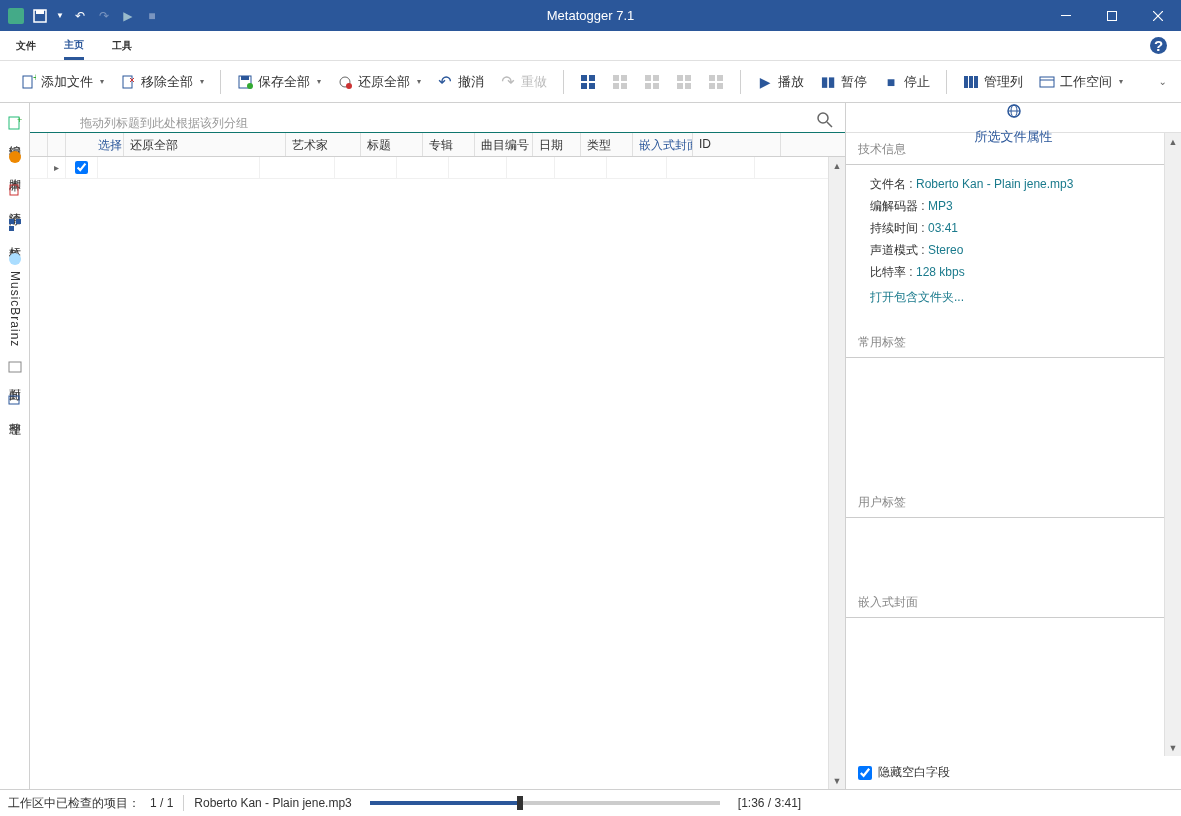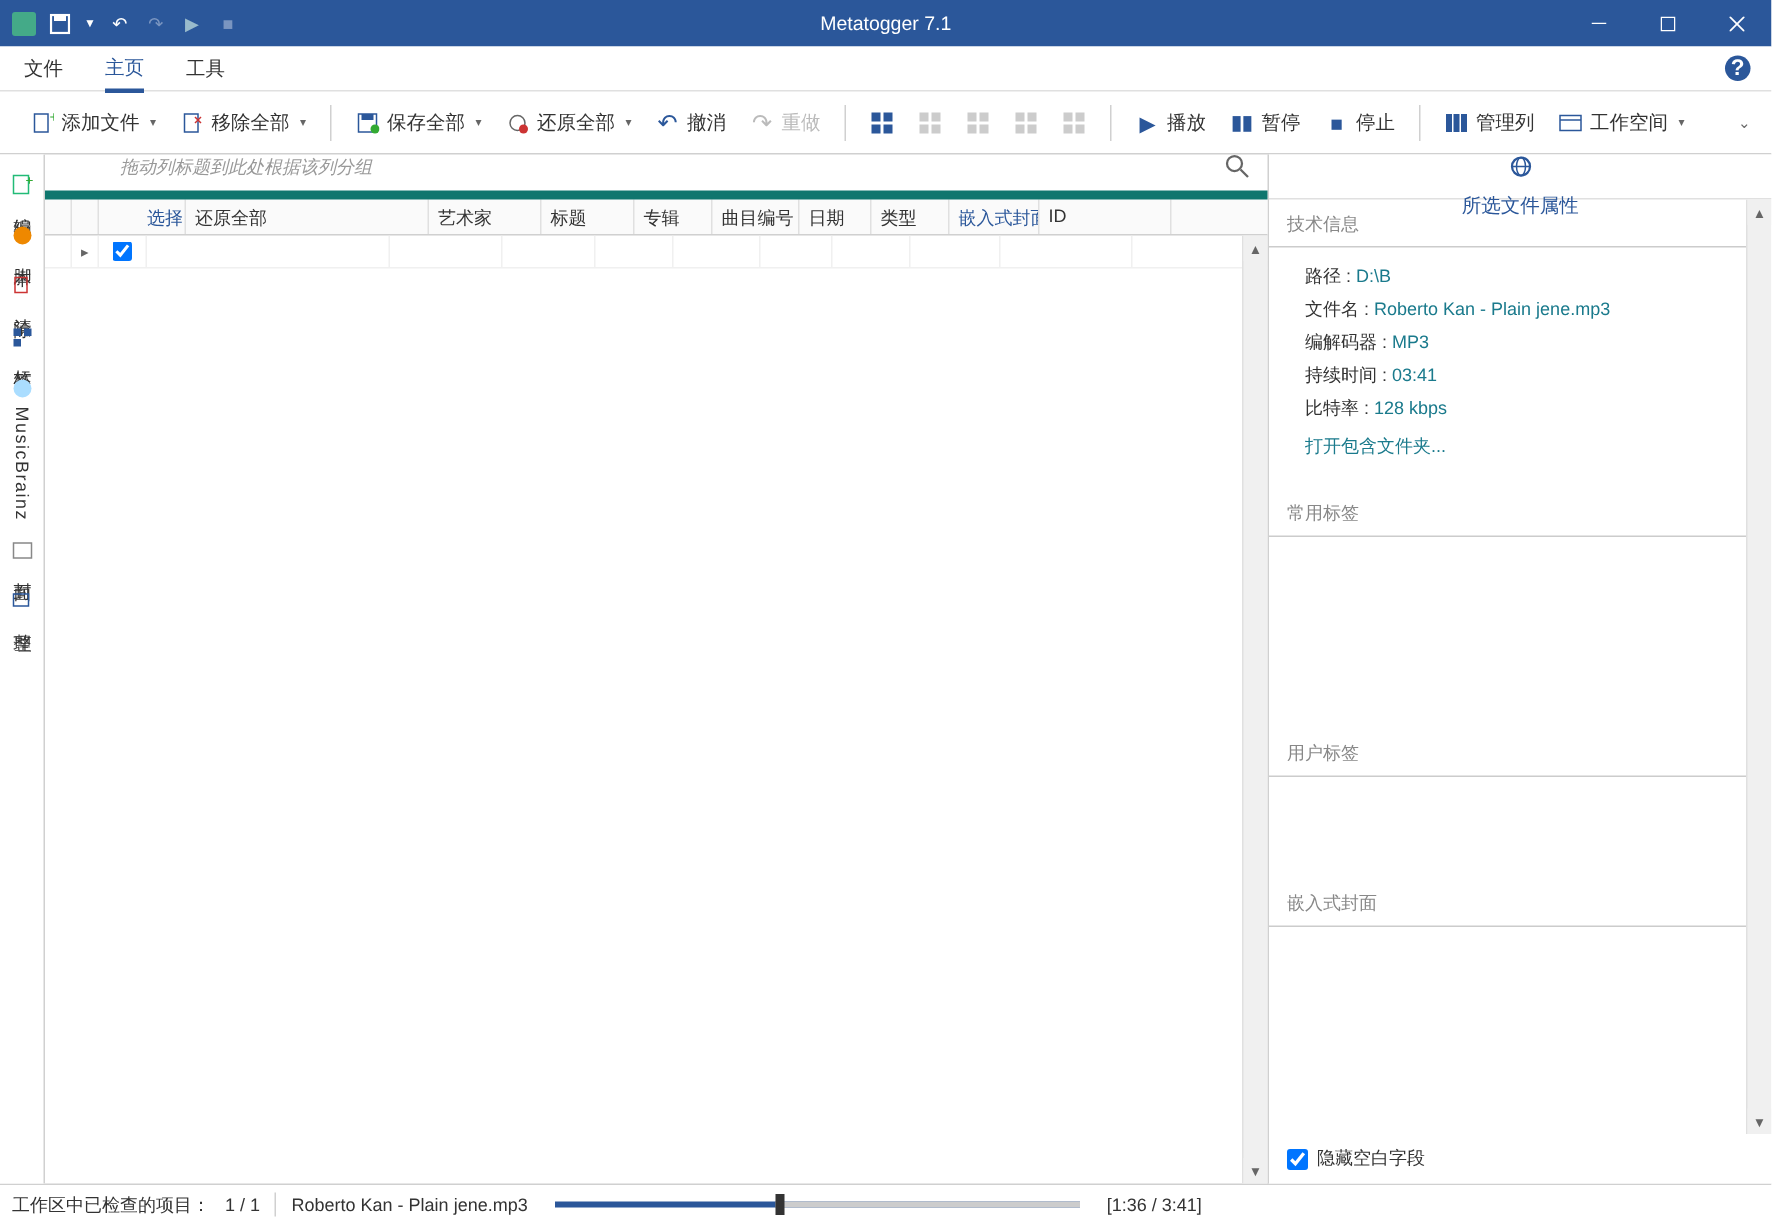--- a/index.html
+++ b/index.html
@@ -6,41 +6,41 @@
 body { width: 1181px; height: 816px; overflow: hidden; background: #fff; font-size: 12px; }
 
 .titlebar { height: 31px; background: #2b579a; color: #fff; display: flex; align-items: center; position: relative; }
 .titlebar .qat { display: flex; align-items: center; gap: 8px; padding-left: 8px; }
 .titlebar .qat-icon { width: 16px; height: 16px; display: flex; align-items: center; justify-content: center; }
 .titlebar .title { position: absolute; left: 50%; transform: translateX(-50%); font-size: 13px; }
 .titlebar .win-controls { margin-left: auto; display: flex; }
 .titlebar .win-btn { width: 46px; height: 31px; display: flex; align-items: center; justify-content: center; color: #fff; }
 
 .menu-tabs { height: 30px; background: #fff; border-bottom: 1px solid #e0e0e0; display: flex; align-items: center; padding: 0 16px; gap: 28px; position: relative; }
-.menu-tab { font-size: 13px; color: #333; padding: 5px 0; cursor: pointer; }
+.menu-tab { font-size: 10px; color: #333; padding: 5px 0; cursor: pointer; font-weight: bold; }
 .menu-tab.active { color: #2b579a; border-bottom: 3px solid #2b579a; margin-bottom: -1px; }
 .help-icon { position: absolute; right: 14px; color: #2b579a; font-size: 15px; background:#2b579a; color:#fff; width:17px; height:17px; border-radius:50%; display:flex; align-items:center; justify-content:center; font-weight:bold; }
 
 .toolbar { height: 42px; background: #fff; border-bottom: 1px solid #d0d0d0; display: flex; align-items: center; padding: 0 14px; gap: 4px; }
 .tb-btn { display: flex; align-items: center; gap: 5px; padding: 4px 6px; font-size: 13px; color: #333; cursor: pointer; white-space: nowrap; }
 .tb-btn.disabled { color: #bbb; }
 .tb-sep { width: 1px; height: 24px; background: #d0d0d0; margin: 0 6px; }
 .tb-icon { width: 16px; height: 16px; display: inline-flex; align-items: center; justify-content: center; }
 .dropdown-arrow { font-size: 8px; color: #666; margin-left: 2px; }
 .tb-right-arrow { margin-left: auto; color: #666; font-size: 10px; }
 
 .main-area { display: flex; height: calc(100% - 31px - 30px - 42px - 27px); }
 
 .left-sidebar { width: 30px; background: #fff; border-right: 1px solid #d0d0d0; display: flex; flex-direction: column; padding-top: 6px; }
 .side-item { display: flex; flex-direction: column; align-items: center; gap: 4px; padding: 6px 0; cursor: pointer; }
 .side-item .side-icon { width: 16px; height: 16px; }
 .side-item .side-label { writing-mode: vertical-rl; font-size: 12px; color: #333; letter-spacing: 1px; }
 
 .grid-area { flex: 1; display: flex; flex-direction: column; border-right: 1px solid #d0d0d0; min-width: 0; }
-.group-row { height: 30px; border-bottom: 6px solid #0f766e; display: flex; align-items: flex-start; padding-left: 50px; color: #999; font-size: 12px; position: relative; font-style: italic; }
+.group-row { height: 30px; border-bottom: 1px solid #0f766e; display: flex; align-items: flex-end; padding-left: 50px; color: #999; font-size: 12px; position: relative; }
 .group-row .search-icon { position: absolute; right: 12px; color: #666; font-size: 16px; }
 
 .grid-header { height: 24px; border-bottom: 1px solid #d0d0d0; display: flex; background: #fafafa; }
 .grid-header .gh { border-right: 1px solid #e0e0e0; padding: 4px 6px; font-size: 12px; color: #333; overflow: hidden; white-space: nowrap; }
 .grid-header .gh.link { color: #2b579a; }
 
 .grid-body { flex: 1; position: relative; overflow: hidden; }
 .grid-row { height: 22px; display: flex; border-bottom: 1px solid #f0f0f0; }
 .grid-row .gc { border-right: 1px solid #f0f0f0; padding: 2px 6px; display: flex; align-items: center; }
 .row-arrow { color: #666; font-size: 10px; }
@@ -362,24 +362,24 @@
       <span class="title">所选文件属性</span>
       <span class="pin">
         <svg width="10" height="12">
             <rect x="3" y="0" width="4" height="7" fill="#666"></rect>
             <line x1="5" y1="7" x2="5" y2="12" stroke="#666"></line>
           </svg>
       </span>
     </div>
     <div class="props-body">
       <div class="section-title">技术信息</div>
-      <div class="info-row"><span>路径 :</span> <span class="val">D:\B</span></div>
       <div class="info-row"><span>文件名 :</span> <span class="val">Roberto Kan - Plain jene.mp3</span></div>
       <div class="info-row"><span>编解码器 :</span> <span class="val">MP3</span></div>
       <div class="info-row"><span>持续时间 :</span> <span class="val">03:41</span></div>
+      <div class="info-row"><span>声道模式 :</span> <span class="val">Stereo</span></div>
       <div class="info-row"><span>比特率 :</span> <span class="val">128 kbps</span></div>
       <div class="info-link">打开包含文件夹...</div>
       <div style="height:18px;"></div>
       <div class="section-title">常用标签</div>
       <div style="height:120px;"></div>
       <div class="section-title">用户标签</div>
       <div style="height:60px;"></div>
       <div class="section-title">嵌入式封面</div>
       <div class="pvscroll">
         <div class="vscroll-btn">▲</div>

